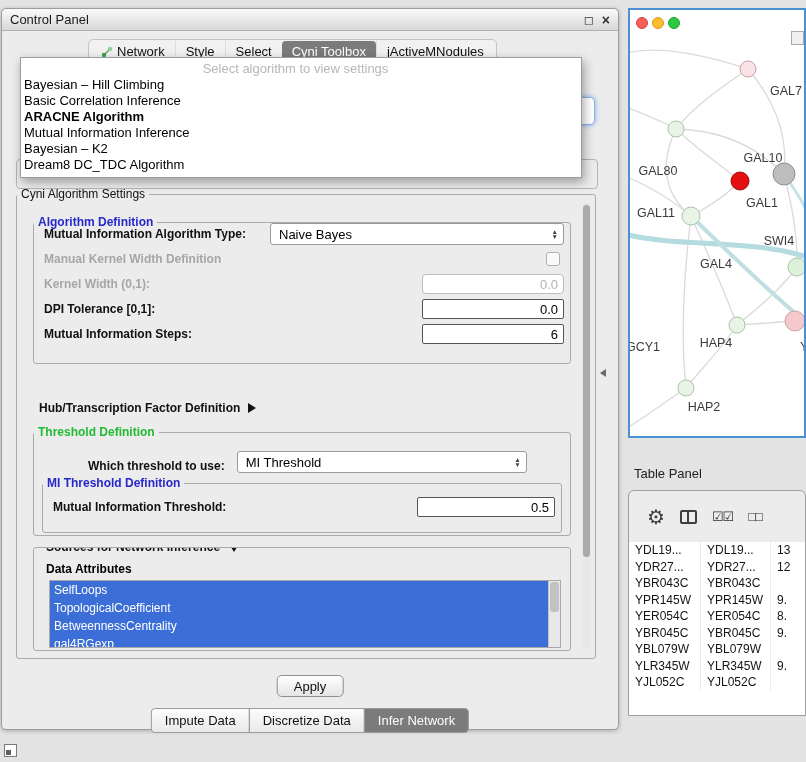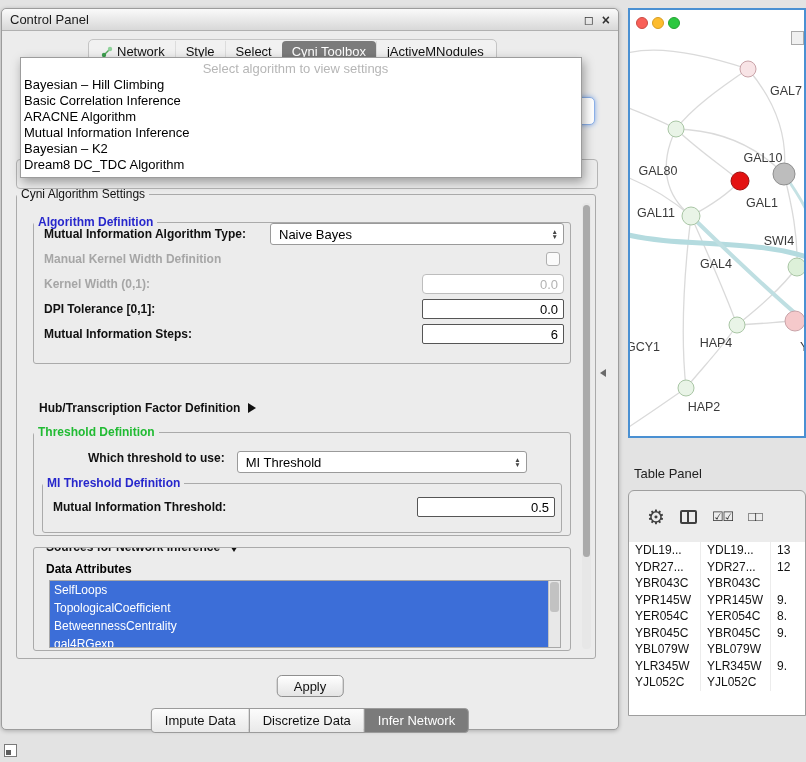--- a/index.html
+++ b/index.html
@@ -33,21 +33,21 @@
   .combo-frag { position:absolute; left:560px; top:88px; width:33px; height:28px;
         background:#fff; border:1px solid #8cb0e8; border-radius:5px;
         box-shadow:0 0 5px #7fa8e8; z-index:5; }
 
   
   .dd { position:absolute; left:18px; top:48px; width:562px; z-index:20;
         background:#fff; border:1px solid #9c9c9c; padding:3px 11px 4px 0;
         box-shadow:2px 4px 10px rgba(0,0,0,.35); }
   .dd-ph { height:16px; line-height:16px; text-align:center; color:#b6b6b6; font-size:13px; }
   .dd-item { height:16px; line-height:16px; font-size:13px; padding-left:3px; color:#000; }
-  .dd-item.sel { font-weight:normal; }
+  .dd-item.sel { font-weight:bold; }
 
   
   .groupbox { position:relative; border:1px solid #aaa; border-radius:3px; }
   .gtitle { position:absolute; top:-8px; left:0; background:#ececec; padding:0 4px;
         font-size:12px; color:#111; white-space:nowrap; }
   .gtitle.blue { color:#2727cc; font-weight:bold; }
   .gtitle.green { color:#21bb33; font-weight:bold; }
 
   .cyni { position:absolute; left:14px; top:185px; width:580px; height:465px; }
 
@@ -80,21 +80,21 @@
   input:disabled { color:#b3b3b3; }
 
   .hub-row { position:absolute; left:22px; top:206px; display:flex; align-items:center; gap:8px; }
   .tri-right { width:0; height:0; border-top:5px solid transparent;
         border-bottom:5px solid transparent; border-left:8px solid #111; }
   .tri-down { width:0; height:0; border-left:5px solid transparent;
         border-right:5px solid transparent; border-top:8px solid #111; display:inline-block;
         margin-left:6px; vertical-align:middle; }
 
   .thresh { position:absolute; left:16px; top:237px; width:538px; height:104px; }
-  .frow2 { display:flex; align-items:flex-start; height:22px; margin:18px 0 0 54px; }
+  .frow2 { display:flex; align-items:flex-end; height:22px; margin:18px 0 0 54px; }
   .mi-group { margin:10px 8px 0 8px; height:50px; }
   .mi-row { display:flex; align-items:center; margin:13px 6px 0 10px; }
   .mi-row .field { width:138px; }
 
   .sources { position:absolute; left:16px; top:352px; width:538px; height:104px; overflow:hidden; }
   .src-title { position:absolute; top:-8px; left:8px; background:#ececec; padding:0 4px;
         font-size:12px; font-weight:bold; color:#111; }
   .attr-label { margin:14px 0 4px 12px; font-size:12px; font-weight:bold; }
   .attr-list { position:relative; margin-left:15px; width:512px; height:68px;
         border:1px solid #a8a8a8; background:#fff; overflow:hidden; }

